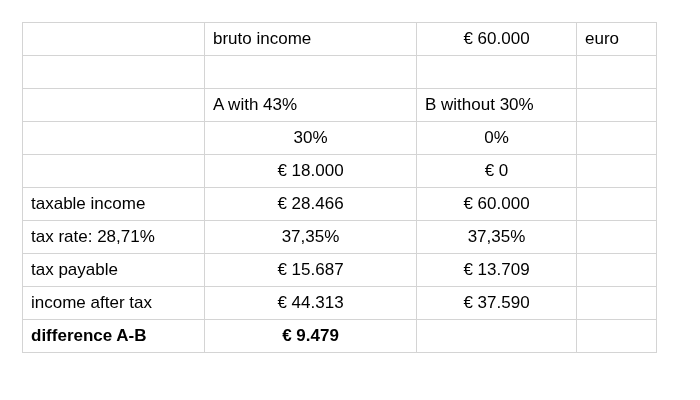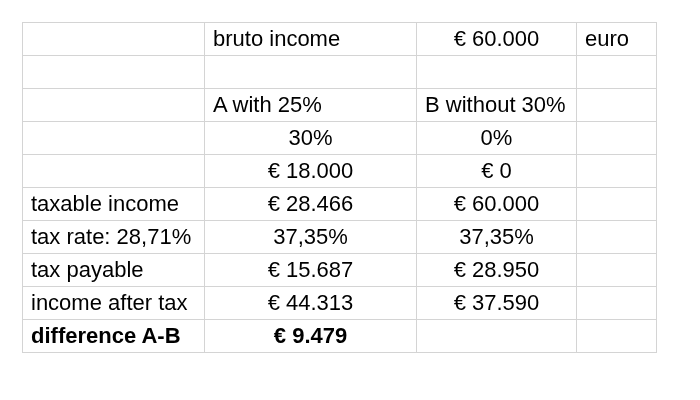--- a/index.html
+++ b/index.html
@@ -15,21 +15,21 @@
     left: 22px;
     top: 22px;
     width: 634px;
     border-collapse: collapse;
     table-layout: fixed;
   }
   #sheet td {
     border: 1px solid #d4d4d4;
     height: 32px;
     padding: 0 8px;
-    font-size: 22px;
+    font-size: 17px;
     color: #000000;
     vertical-align: middle;
     overflow: hidden;
     white-space: nowrap;
   }
   col.c0 { width: 182px; }
   col.c1 { width: 212px; }
   col.c2 { width: 160px; }
   col.c3 { width: 80px; }
 
@@ -70,21 +70,21 @@
         <td class="txt">euro</td>
       </tr>
       <tr>
         <td class="txt"></td>
         <td class="txt"></td>
         <td class="num"></td>
         <td class="txt"></td>
       </tr>
       <tr>
         <td class="txt"></td>
-        <td class="txt">A with 25%</td>
+        <td class="txt">A with 43%</td>
         <td class="txt">B without 30%</td>
         <td class="txt"></td>
       </tr>
       <tr>
         <td class="txt"></td>
         <td class="num">30%</td>
         <td class="num">0%</td>
         <td class="txt"></td>
       </tr>
       <tr>
@@ -101,21 +101,21 @@
       </tr>
       <tr>
         <td class="txt">tax rate: 28,71%</td>
         <td class="num">37,35%</td>
         <td class="num">37,35%</td>
         <td class="txt"></td>
       </tr>
       <tr>
         <td class="txt">tax payable</td>
         <td class="num">€ 15.687</td>
-        <td class="num">€ 28.950</td>
+        <td class="num">€ 13.709</td>
         <td class="txt"></td>
       </tr>
       <tr>
         <td class="txt">income after tax</td>
         <td class="num">€ 44.313</td>
         <td class="num">€ 37.590</td>
         <td class="txt"></td>
       </tr>
       <tr>
         <td class="txt bold">difference A-B</td>

